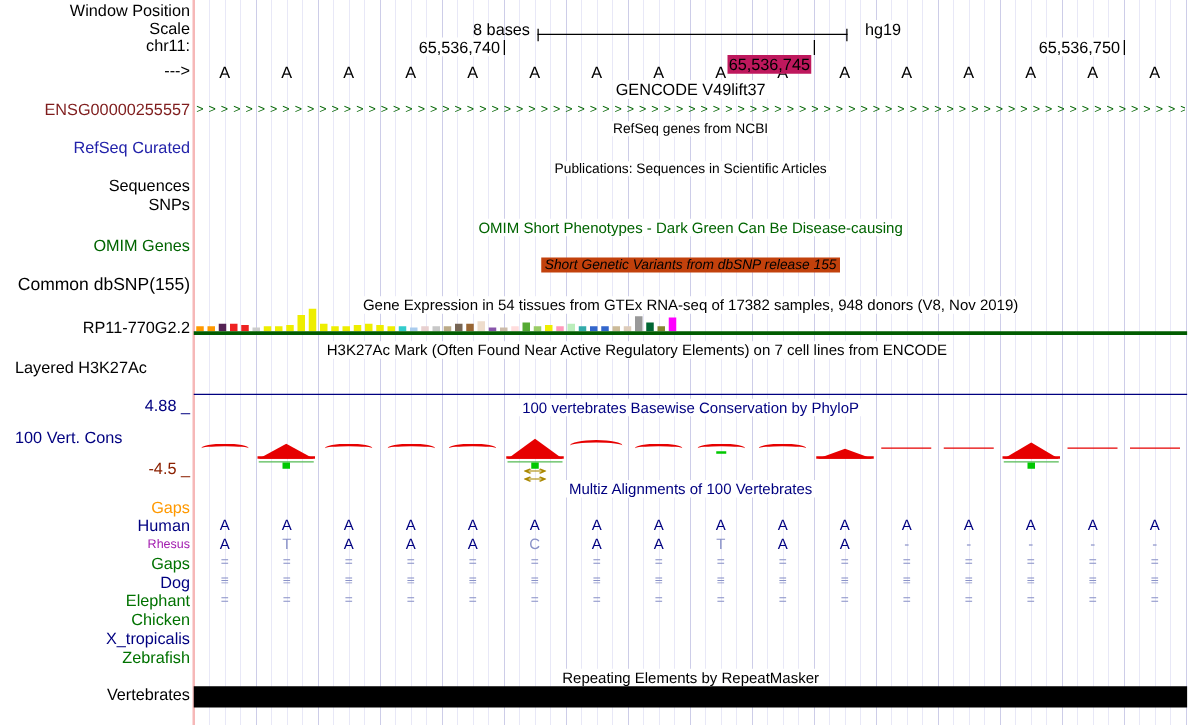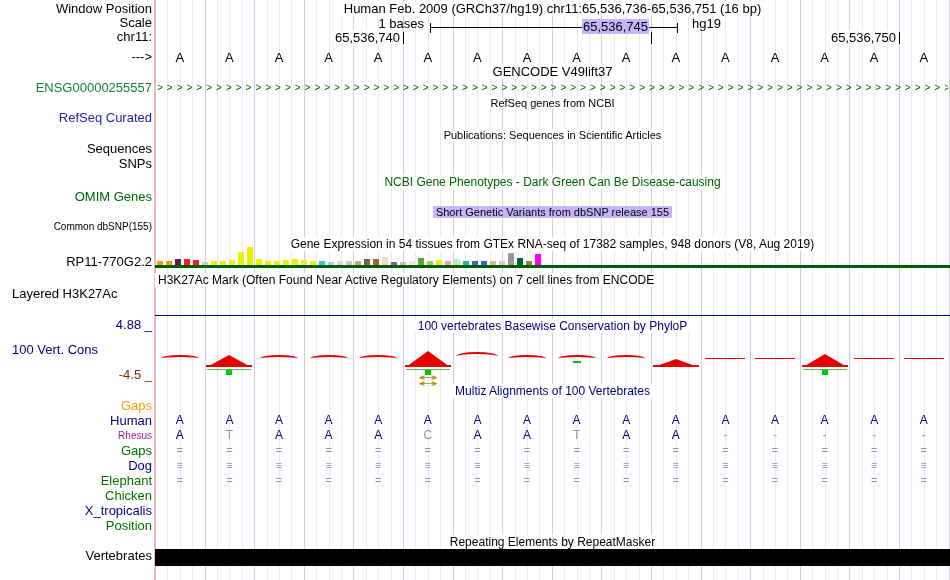--- a/index.html
+++ b/index.html
@@ -15,61 +15,58 @@
   .ct span{background:#fff;padding:0 3px}
   .blk{background:#000}
 </style>
 </head>
 <body>
 
 <div id="canvas">
   <div id="grid"></div>
   <div id="pink"></div>
 
-  <div class="ct" style="top:2px;font-size:13px">
-    <span>Human Feb. 2009 (GRCh37/hg19)   chr11:65,536,736-65,536,751 (16 bp)</span>
-  </div>
-
-  <div class="abs" style="top:16px;right:526px;font-size:13px;white-space:nowrap;z-index:3"><span>1 bases</span></div>
+
+  <div class="abs" style="top:16px;right:526px;font-size:13px;white-space:nowrap;z-index:3"><span>8 bases</span></div>
   <div class="abs blk" style="left:430px;top:27px;width:248px;height:1px;z-index:2"></div>
   <div class="abs blk" style="left:430px;top:23px;width:1px;height:10px;z-index:2"></div>
   <div class="abs blk" style="left:677px;top:23px;width:1px;height:10px;z-index:2"></div>
   <div class="abs" style="left:690px;top:16px;font-size:13px;z-index:3;background:#fff;padding:0 2px"><span>hg19</span></div>
 
   <div id="labels">
       <div style="position: absolute; top: 2px; font-size: 13px; white-space: nowrap; line-height: 14px; color: rgb(0, 0, 0); z-index: 3; right: 798px;">Window Position</div>
       <div style="position: absolute; top: 16px; font-size: 13px; white-space: nowrap; line-height: 14px; color: rgb(0, 0, 0); z-index: 3; right: 798px;">Scale</div>
       <div style="position: absolute; top: 30px; font-size: 13px; white-space: nowrap; line-height: 14px; color: rgb(0, 0, 0); z-index: 3; right: 798px;">chr11:</div>
       <div style="position: absolute; top: 50px; font-size: 13px; white-space: nowrap; line-height: 14px; color: rgb(0, 0, 0); z-index: 3; right: 798px;">---&gt;</div>
-      <div style="position: absolute; top: 81px; font-size: 13px; white-space: nowrap; line-height: 14px; color: #15803d; z-index: 3; right: 798px;">ENSG00000255557</div>
+      <div style="position: absolute; top: 81px; font-size: 13px; white-space: nowrap; line-height: 14px; color: #7f1d1d; z-index: 3; right: 798px;">ENSG00000255557</div>
       <div style="position: absolute; top: 111px; font-size: 13px; white-space: nowrap; line-height: 14px; color: rgb(34, 34, 170); z-index: 3; right: 798px;">RefSeq Curated</div>
       <div style="position: absolute; top: 142px; font-size: 13px; white-space: nowrap; line-height: 14px; color: rgb(0, 0, 0); z-index: 3; right: 798px;">Sequences</div>
       <div style="position: absolute; top: 157px; font-size: 13px; white-space: nowrap; line-height: 14px; color: rgb(0, 0, 0); z-index: 3; right: 798px;">SNPs</div>
       <div style="position: absolute; top: 190px; font-size: 13px; white-space: nowrap; line-height: 14px; color: rgb(0, 100, 0); z-index: 3; right: 798px;">OMIM Genes</div>
-      <div style="position: absolute; top: 220px; font-size: 10px; white-space: nowrap; line-height: 14px; color: rgb(0, 0, 0); z-index: 3; right: 798px;">Common dbSNP(155)</div>
+      <div style="position: absolute; top: 220px; font-size: 14px; white-space: nowrap; line-height: 14px; color: rgb(0, 0, 0); z-index: 3; right: 798px;">Common dbSNP(155)</div>
       <div style="position: absolute; top: 255px; font-size: 13px; white-space: nowrap; line-height: 14px; color: rgb(0, 0, 0); z-index: 3; right: 798px;">RP11-770G2.2</div>
       <div style="position: absolute; top: 287px; font-size: 13px; white-space: nowrap; line-height: 14px; color: rgb(0, 0, 0); z-index: 3; left: 12px;">Layered H3K27Ac</div>
       <div style="position: absolute; top: 318px; font-size: 13px; white-space: nowrap; line-height: 14px; color: rgb(0, 0, 128); z-index: 3; right: 798px;">4.88 _</div>
       <div style="position: absolute; top: 343px; font-size: 13px; white-space: nowrap; line-height: 14px; color: rgb(0, 0, 128); z-index: 3; left: 12px;">100 Vert. Cons</div>
       <div style="position: absolute; top: 368px; font-size: 13px; white-space: nowrap; line-height: 14px; color: rgb(139, 32, 0); z-index: 3; right: 798px;">-4.5 _</div>
       <div style="position: absolute; top: 399px; font-size: 13px; white-space: nowrap; line-height: 14px; color: rgb(255, 153, 0); z-index: 3; right: 798px;">Gaps</div>
       <div style="position: absolute; top: 414px; font-size: 13px; white-space: nowrap; line-height: 14px; color: rgb(0, 0, 128); z-index: 3; right: 798px;">Human</div>
       <div style="position: absolute; top: 429px; font-size: 10px; white-space: nowrap; line-height: 14px; color: #a21caf; z-index: 3; right: 798px;">Rhesus</div>
       <div style="position: absolute; top: 444px; font-size: 13px; white-space: nowrap; line-height: 14px; color: rgb(0, 114, 0); z-index: 3; right: 798px;">Gaps</div>
       <div style="position: absolute; top: 459px; font-size: 13px; white-space: nowrap; line-height: 14px; color: rgb(0, 0, 128); z-index: 3; right: 798px;">Dog</div>
       <div style="position: absolute; top: 474px; font-size: 13px; white-space: nowrap; line-height: 14px; color: rgb(0, 114, 0); z-index: 3; right: 798px;">Elephant</div>
       <div style="position: absolute; top: 489px; font-size: 13px; white-space: nowrap; line-height: 14px; color: rgb(0, 114, 0); z-index: 3; right: 798px;">Chicken</div>
       <div style="position: absolute; top: 504px; font-size: 13px; white-space: nowrap; line-height: 14px; color: rgb(0, 0, 128); z-index: 3; right: 798px;">X_tropicalis</div>
-      <div style="position: absolute; top: 519px; font-size: 13px; white-space: nowrap; line-height: 14px; color: rgb(0, 114, 0); z-index: 3; right: 798px;">Position</div>
+      <div style="position: absolute; top: 519px; font-size: 13px; white-space: nowrap; line-height: 14px; color: rgb(0, 114, 0); z-index: 3; right: 798px;">Zebrafish</div>
       <div style="position: absolute; top: 549px; font-size: 13px; white-space: nowrap; line-height: 14px; color: rgb(0, 0, 0); z-index: 3; right: 798px;">Vertebrates</div>
     </div>
   <div id="ticks">
       <div style="position: absolute; top: 30px; right: 549px; font-size: 13px; white-space: nowrap; z-index: 3; background: rgb(255, 255, 255); padding: 0px 1px;">65,536,740</div>
       <div style="position: absolute; left: 403px; top: 32px; width: 1px; height: 12px; background: rgb(0, 0, 0); z-index: 3;"></div>
-      <div style="position: absolute; top: 19px; right: 301px; font-size: 13px; white-space: nowrap; z-index: 3; background: #c4b5fd; padding: 0px 1px;">65,536,745</div>
+      <div style="position: absolute; top: 44px; right: 301px; font-size: 13px; white-space: nowrap; z-index: 3; background: #be185d; padding: 0px 1px;">65,536,745</div>
       <div style="position: absolute; left: 651px; top: 32px; width: 1px; height: 12px; background: rgb(0, 0, 0); z-index: 3;"></div>
       <div style="position: absolute; top: 30px; right: 53px; font-size: 13px; white-space: nowrap; z-index: 3; background: rgb(255, 255, 255); padding: 0px 1px;">65,536,750</div>
       <div style="position: absolute; left: 899px; top: 32px; width: 1px; height: 12px; background: rgb(0, 0, 0); z-index: 3;"></div>
     </div>
   <div id="seqrow">
       <div style="position: absolute; left: 179.8px; top: 50px; transform: translateX(-50%); font-size: 13px; z-index: 2;">A</div>
       <div style="position: absolute; left: 229.4px; top: 50px; transform: translateX(-50%); font-size: 13px; z-index: 2;">A</div>
       <div style="position: absolute; left: 279px; top: 50px; transform: translateX(-50%); font-size: 13px; z-index: 2;">A</div>
       <div style="position: absolute; left: 328.6px; top: 50px; transform: translateX(-50%); font-size: 13px; z-index: 2;">A</div>
       <div style="position: absolute; left: 378.2px; top: 50px; transform: translateX(-50%); font-size: 13px; z-index: 2;">A</div>
@@ -85,24 +82,24 @@
       <div style="position: absolute; left: 874.2px; top: 50px; transform: translateX(-50%); font-size: 13px; z-index: 2;">A</div>
       <div style="position: absolute; left: 923.8px; top: 50px; transform: translateX(-50%); font-size: 13px; z-index: 2;">A</div>
     </div>
   <div id="ensg">
       <div style="position: absolute; left: 157px; top: 82px; width: 791px; overflow: hidden; white-space: nowrap; color: rgb(0, 100, 0); font-size: 10px; letter-spacing: 4px; line-height: 12px; z-index: 2;">&gt;&gt;&gt;&gt;&gt;&gt;&gt;&gt;&gt;&gt;&gt;&gt;&gt;&gt;&gt;&gt;&gt;&gt;&gt;&gt;&gt;&gt;&gt;&gt;&gt;&gt;&gt;&gt;&gt;&gt;&gt;&gt;&gt;&gt;&gt;&gt;&gt;&gt;&gt;&gt;&gt;&gt;&gt;&gt;&gt;&gt;&gt;&gt;&gt;&gt;&gt;&gt;&gt;&gt;&gt;&gt;&gt;&gt;&gt;&gt;&gt;&gt;&gt;&gt;&gt;&gt;&gt;&gt;&gt;&gt;&gt;&gt;&gt;&gt;&gt;&gt;&gt;&gt;&gt;&gt;&gt;&gt;&gt;&gt;&gt;&gt;&gt;&gt;&gt;&gt;&gt;&gt;&gt;&gt;&gt;&gt;&gt;&gt;&gt;&gt;&gt;&gt;&gt;&gt;&gt;&gt;&gt;&gt;&gt;&gt;</div>
     </div>
   <div id="titles">
       <div style="position: absolute; left: 155px; width: 795px; top: 65px; text-align: center; white-space: nowrap; font-size: 13px; line-height: 13px; z-index: 3;"><span style="background: rgb(255, 255, 255); padding: 0px 3px; color: rgb(0, 0, 0); margin-top: 13px;">GENCODE V49lift37</span></div>
       <div style="position: absolute; left: 155px; width: 795px; top: 97px; text-align: center; white-space: nowrap; font-size: 11px; line-height: 13px; z-index: 3;"><span style="background: rgb(255, 255, 255); padding: 0px 3px; color: rgb(0, 0, 0);">RefSeq genes from NCBI</span></div>
       <div style="position: absolute; left: 155px; width: 795px; top: 129px; text-align: center; white-space: nowrap; font-size: 11px; line-height: 13px; z-index: 3;"><span style="background: rgb(255, 255, 255); padding: 0px 3px; color: rgb(0, 0, 0);">Publications: Sequences in Scientific Articles</span></div>
-      <div style="position: absolute; left: 155px; width: 795px; top: 176px; text-align: center; white-space: nowrap; font-size: 12px; line-height: 13px; z-index: 3;"><span style="background: rgb(255, 255, 255); padding: 0px 3px; color: rgb(0, 100, 0);">NCBI Gene Phenotypes - Dark Green Can Be Disease-causing</span></div>
-      <div style="position: absolute; left: 155px; width: 795px; top: 206px; text-align: center; white-space: nowrap; font-size: 11px; line-height: 13px; z-index: 3;"><span style="background: #c4b5fd; padding: 0px 3px; color: rgb(0, 0, 0);">Short Genetic Variants from dbSNP release 155</span></div>
-      <div style="position: absolute; left: 155px; width: 795px; top: 238px; text-align: center; white-space: nowrap; font-size: 12px; line-height: 13px; z-index: 3;"><span style="background: rgb(255, 255, 255); padding: 0px 3px; color: rgb(0, 0, 0);">Gene Expression in 54 tissues from GTEx RNA-seq of 17382 samples, 948 donors (V8, Aug 2019)</span></div>
-      <div style="position: absolute; left: 155px; width: 709px; top: 274px; white-space: nowrap; font-size: 12px; line-height: 13px; z-index: 3;"><span style="background: rgb(255, 255, 255); padding: 0px 3px; color: rgb(0, 0, 0);">H3K27Ac Mark (Often Found Near Active Regulatory Elements) on 7 cell lines from ENCODE</span></div>
+      <div style="position: absolute; left: 155px; width: 795px; top: 176px; text-align: center; white-space: nowrap; font-size: 12px; line-height: 13px; z-index: 3;"><span style="background: rgb(255, 255, 255); padding: 0px 3px; color: rgb(0, 100, 0);">OMIM Short Phenotypes - Dark Green Can Be Disease-causing</span></div>
+      <div style="position: absolute; left: 155px; width: 795px; top: 206px; text-align: center; white-space: nowrap; font-size: 11px; line-height: 13px; z-index: 3;"><span style="background: #c2410c; padding: 0px 3px; color: rgb(0, 0, 0); font-style: italic;">Short Genetic Variants from dbSNP release 155</span></div>
+      <div style="position: absolute; left: 155px; width: 795px; top: 238px; text-align: center; white-space: nowrap; font-size: 12px; line-height: 13px; z-index: 3;"><span style="background: rgb(255, 255, 255); padding: 0px 3px; color: rgb(0, 0, 0);">Gene Expression in 54 tissues from GTEx RNA-seq of 17382 samples, 948 donors (V8, Nov 2019)</span></div>
+      <div style="position: absolute; left: 155px; width: 709px; top: 274px; text-align: center; white-space: nowrap; font-size: 12px; line-height: 13px; z-index: 3;"><span style="background: rgb(255, 255, 255); padding: 0px 3px; color: rgb(0, 0, 0);">H3K27Ac Mark (Often Found Near Active Regulatory Elements) on 7 cell lines from ENCODE</span></div>
       <div style="position: absolute; left: 155px; width: 795px; top: 320px; text-align: center; white-space: nowrap; font-size: 12px; line-height: 13px; z-index: 3;"><span style="background: rgb(255, 255, 255); padding: 0px 3px; color: rgb(0, 0, 128);">100 vertebrates Basewise Conservation by PhyloP</span></div>
       <div style="position: absolute; left: 155px; width: 795px; top: 385px; text-align: center; white-space: nowrap; font-size: 12px; line-height: 13px; z-index: 3;"><span style="background: rgb(255, 255, 255); padding: 0px 3px; color: rgb(0, 0, 128);">Multiz Alignments of 100 Vertebrates</span></div>
       <div style="position: absolute; left: 155px; width: 795px; top: 536px; text-align: center; white-space: nowrap; font-size: 12px; line-height: 13px; z-index: 3;"><span style="background: rgb(255, 255, 255); padding: 0px 3px; color: rgb(0, 0, 0);">Repeating Elements by RepeatMasker</span></div>
     </div>
   <div id="gtexbars">
       <div style="position: absolute; left: 157px; top: 261px; width: 6px; height: 4px; background: rgb(255, 153, 0); z-index: 2;"></div>
       <div style="position: absolute; left: 166px; top: 261px; width: 6px; height: 4px; background: rgb(255, 153, 0); z-index: 2;"></div>
       <div style="position: absolute; left: 175px; top: 259px; width: 6px; height: 6px; background: rgb(85, 34, 85); z-index: 2;"></div>
       <div style="position: absolute; left: 184px; top: 259px; width: 6px; height: 6px; background: rgb(238, 34, 34); z-index: 2;"></div>
       <div style="position: absolute; left: 193px; top: 260px; width: 6px; height: 5px; background: rgb(238, 34, 34); z-index: 2;"></div>

